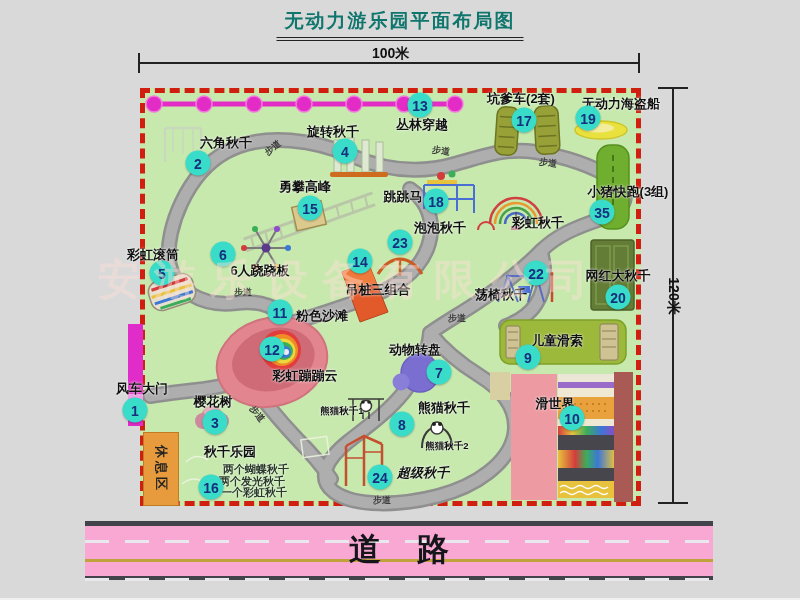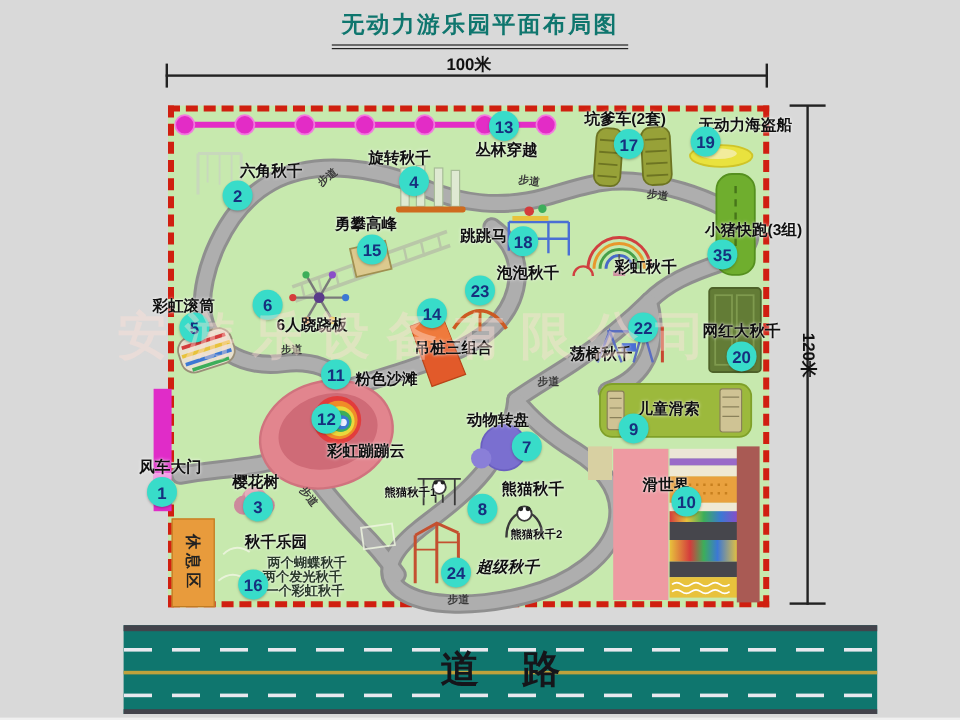--- a/index.html
+++ b/index.html
@@ -15,21 +15,21 @@
   .lbl.s{font-size:9.5px;}
   .lbl.xs{font-size:11px;color:#2a3a2a;}
   .plbl{position:absolute;font-size:9px;font-weight:bold;color:#3a3a3a;white-space:nowrap;z-index:3;}
   
   .dim{position:absolute;background:#222;z-index:3;}
   .dimlbl{position:absolute;font-size:14px;font-weight:bold;color:#111;z-index:3;white-space:nowrap;}
   
   .rest{position:absolute;left:143px;top:432px;width:34px;height:72px;background:#e89b3c;border:1px solid #c07c22;z-index:3;}
   .rest span{position:absolute;left:50%;top:50%;transform:translate(-50%,-50%) rotate(90deg);font-size:13px;font-weight:bold;color:#222;letter-spacing:3px;white-space:nowrap;}
   
-  .road{position:absolute;left:85px;top:521px;width:628px;height:74px;background:#0f766e;border-top:5px solid #43434b;border-bottom:4px solid #43434b;box-sizing:border-box;z-index:1;margin-left:18px;}
+  .road{position:absolute;left:85px;top:521px;width:628px;height:59px;background:#f9a8d4;border-top:5px solid #43434b;border-bottom:4px solid #43434b;box-sizing:border-box;z-index:1;}
   .road .dash{position:absolute;left:0;width:100%;height:3px;background:repeating-linear-gradient(90deg,#e8e8ee 0 24px,transparent 24px 40px);}
   .road .yellow{position:absolute;left:0;width:100%;height:3px;background:#bfa23c;}
   .roadlbl{position:absolute;left:50%;top:50%;transform:translate(-50%,-52%);font-size:32px;font-weight:bold;color:#15151a;letter-spacing:36px;text-indent:36px;white-space:nowrap;}
   .bottomstrip{position:absolute;left:0;top:598px;width:800px;height:2px;background:#f0f0f0;z-index:1;}
   
   .wm{position:absolute;z-index:5;pointer-events:none;white-space:nowrap;font-weight:bold;}
   .wm.co{left:98px;top:252px;font-size:42px;letter-spacing:14px;color:rgba(255,225,215,0.42);}
   .wm.ph{left:178px;top:290px;font-size:40px;letter-spacing:1px;color:rgba(255,255,255,0.5);}
 </style>
 </head>

